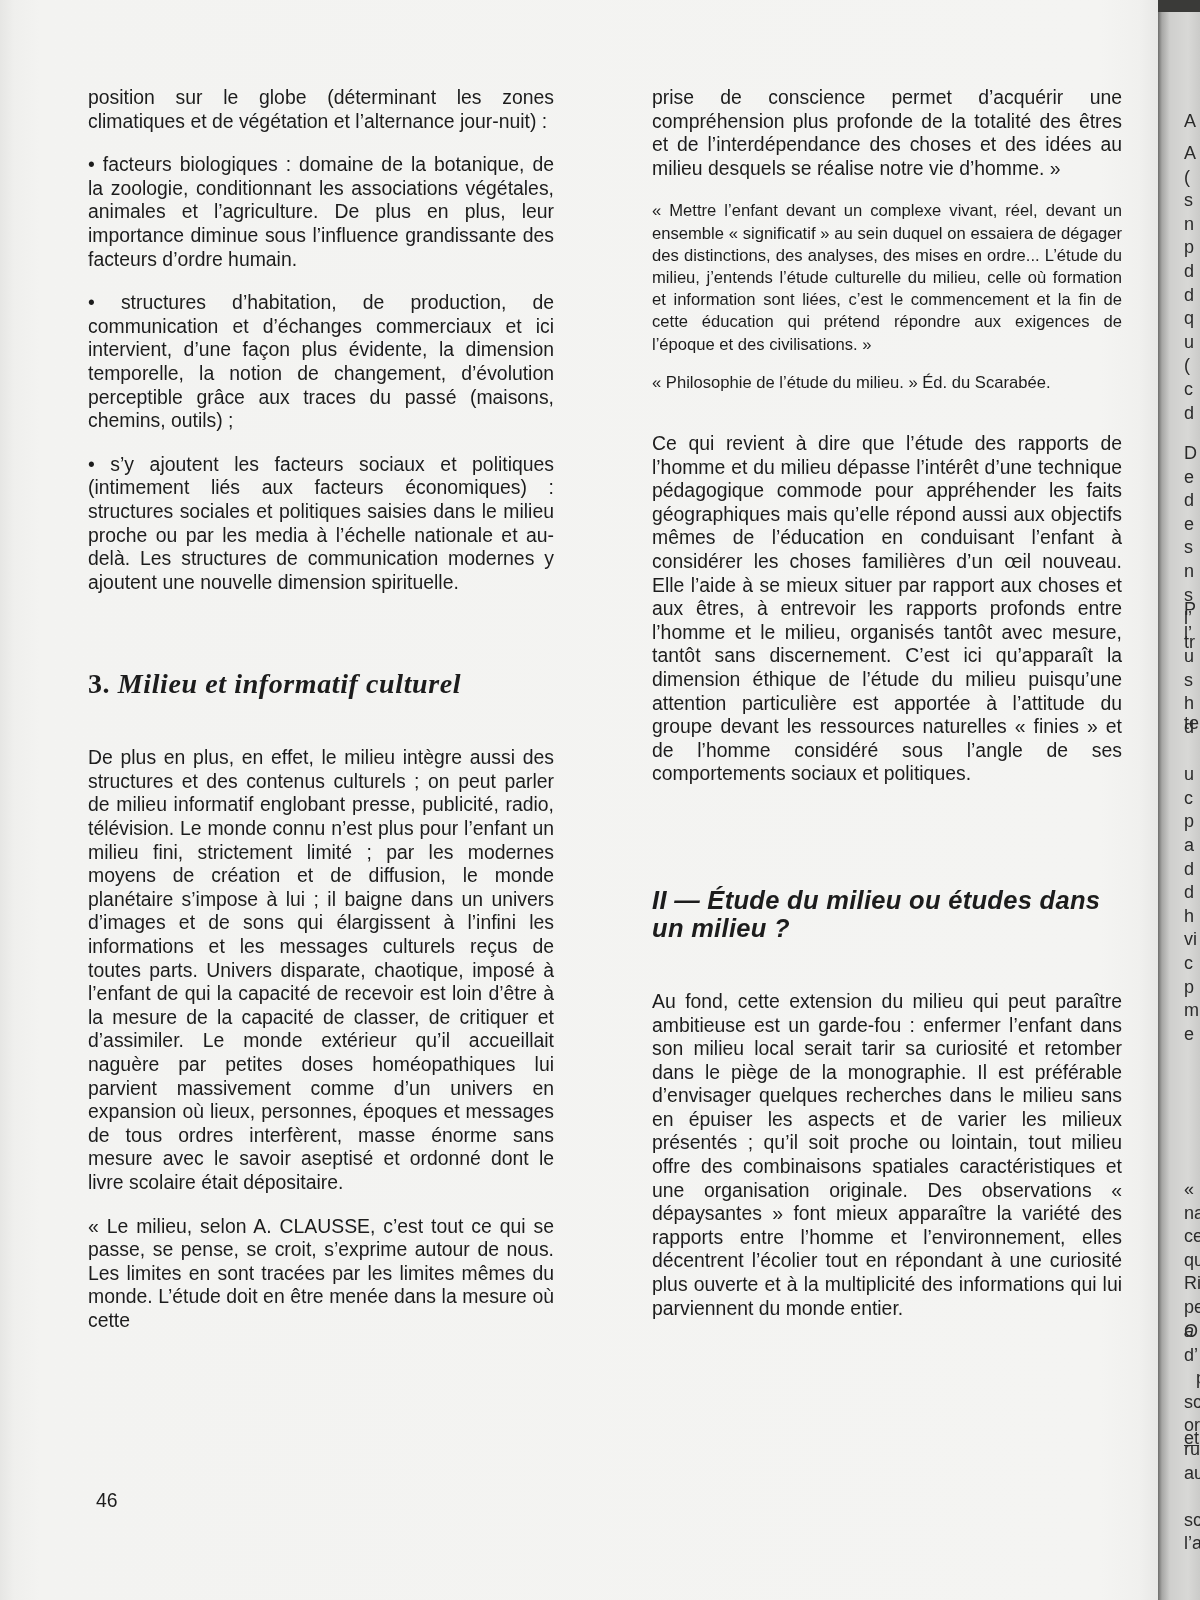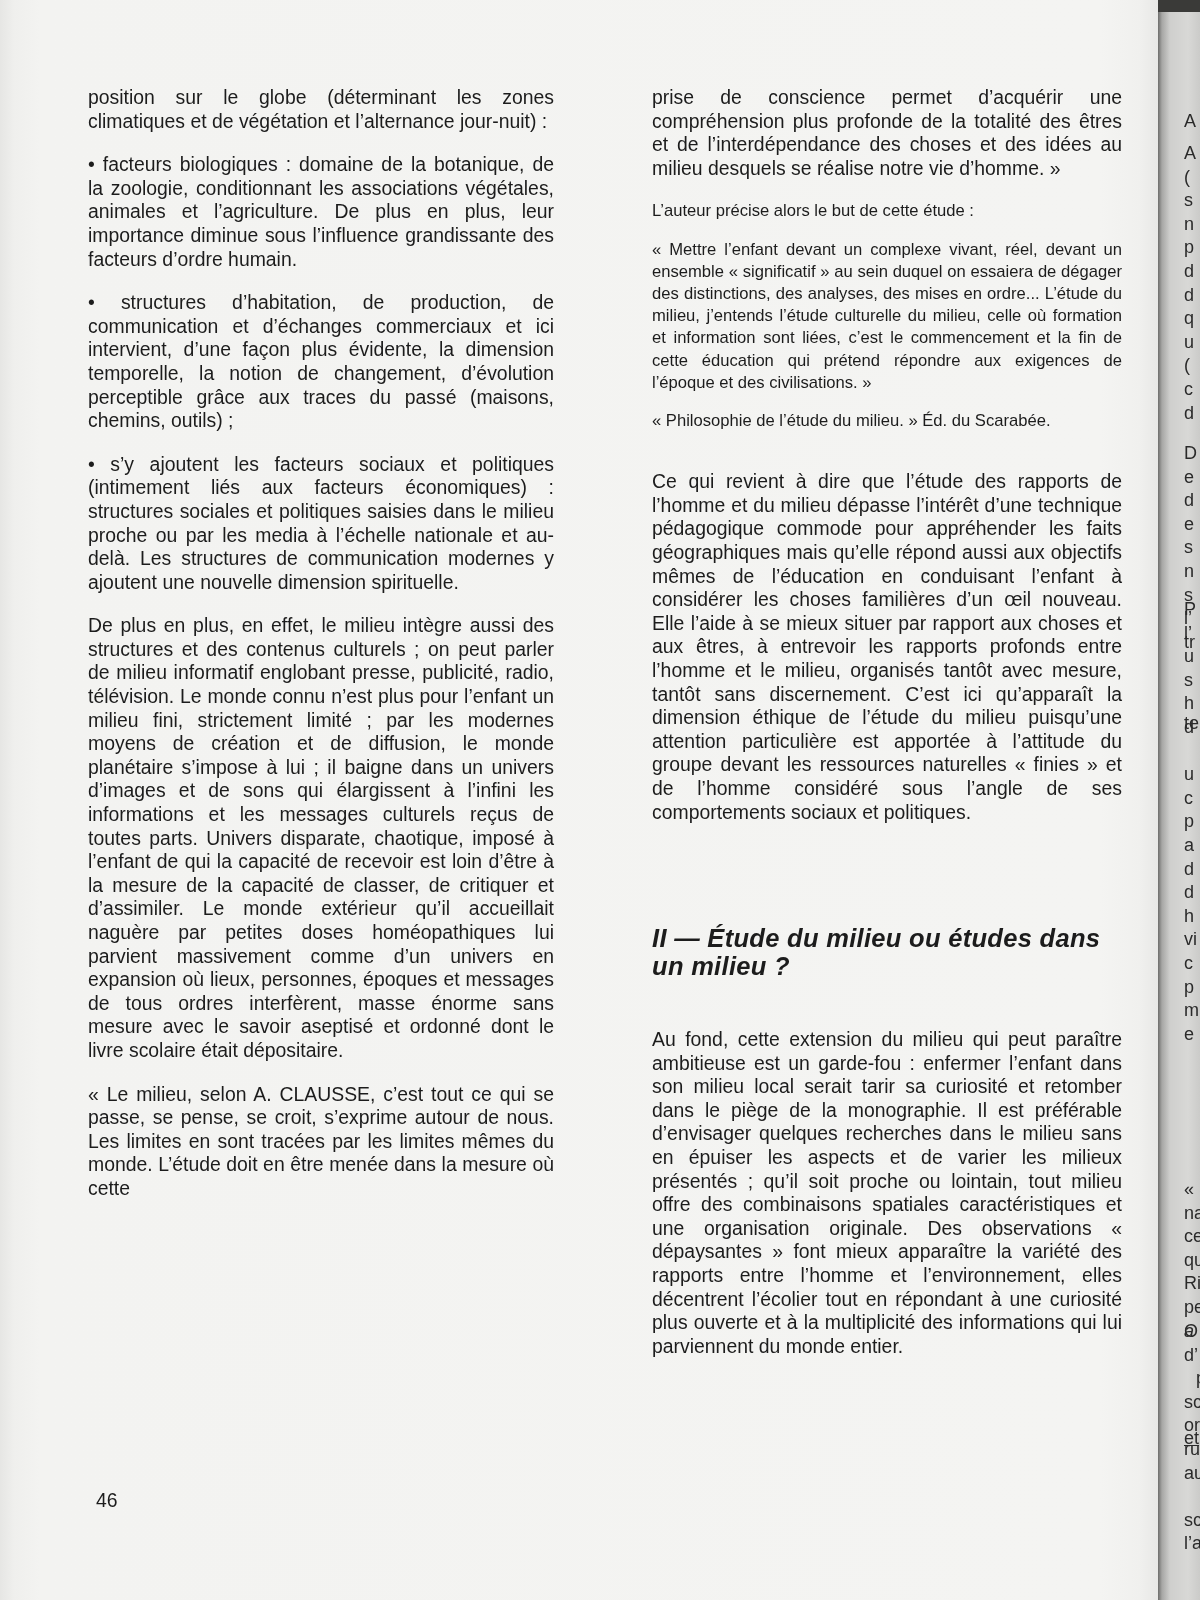--- a/index.html
+++ b/index.html
@@ -121,30 +121,30 @@
   <div class="col col-left">
     <p>position sur le globe (déterminant les zones climatiques et de végétation et l’alternance jour-nuit) :</p>
 
 
     <p><span>•</span> <span>facteurs biologiques : domaine de la bota­nique, de la zoologie, conditionnant les associations végétales, animales et l’agri­culture. De plus en plus, leur importance diminue sous l’influence grandissante des facteurs d’ordre humain.</span></p>
 
     <p><span>•</span> <span>structures d’habitation, de production, de communication et d’échanges commerciaux et ici intervient, d’une façon plus évidente, la dimension temporelle, la notion de change­ment, d’évolution perceptible grâce aux traces du passé (maisons, chemins, outils) ;</span></p>
 
     <p><span>•</span> <span>s’y ajoutent les facteurs sociaux et poli­tiques (intimement liés aux facteurs écono­miques) : structures sociales et politiques saisies dans le milieu proche ou par les media à l’échelle nationale et au-delà. Les structures de communication modernes y ajoutent une nouvelle dimension spirituelle.</span></p>
 
+    <h2 class="h-serif"><span class="num">3.</span> <span>Milieu et informatif culturel</span></h2>
 
     <p>De plus en plus, en effet, le milieu intègre aussi des structures et des contenus culturels ; on peut parler de milieu informatif englobant presse, publicité, radio, télévision. Le monde connu n’est plus pour l’enfant un milieu fini, strictement limité ; par les modernes moyens de création et de diffusion, le monde planétaire s’impose à lui ; il baigne dans un univers d’images et de sons qui élargissent à l’infini les informations et les messages culturels reçus de toutes parts. Univers disparate, chao­tique, imposé à l’enfant de qui la capacité de recevoir est loin d’être à la mesure de la capacité de classer, de critiquer et d’assimiler. Le monde extérieur qu’il accueillait naguère par petites doses homéopathiques lui parvient massivement comme d’un univers en expansion où lieux, personnes, époques et messages de tous ordres interfèrent, masse énorme sans mesure avec le savoir aseptisé et ordonné dont le livre scolaire était dépositaire.</p>
 
     <p>« Le milieu, selon A. CLAUSSE, c’est tout ce qui se passe, se pense, se croit, s’exprime autour de nous. Les limites en sont tracées par les limites mêmes du monde. L’étude doit en être menée dans la mesure où cette</p>
   </div>
 
   <div class="col col-right">
     <p>prise de conscience permet d’acquérir une compréhension plus profonde de la totalité des êtres et de l’interdépendance des choses et des idées au milieu desquels se réalise notre vie d’homme. »</p>
 
-    <p class="small">L’auteur précise alors le but de cette étude :</p>
 
     <p class="small">« Mettre l’enfant devant un complexe vivant, réel, devant un ensemble « significatif » au sein duquel on essaiera de dégager des distinctions, des analyses, des mises en ordre... L’étude du milieu, j’entends l’étude culturelle du milieu, celle où formation et information sont liées, c’est le commen­cement et la fin de cette éducation qui prétend répondre aux exigences de l’époque et des civili­sations. »</p>
 
     <p class="small" style="margin-bottom:38px;">« Philosophie de l’étude du milieu. » Éd. du Scarabée.</p>
 
     <p>Ce qui revient à dire que l’étude des rapports de l’homme et du milieu dépasse l’intérêt d’une technique pédagogique commode pour appréhender les faits géographiques mais qu’elle répond aussi aux objectifs mêmes de l’éducation en conduisant l’enfant à considérer les choses familières d’un œil nouveau. Elle l’aide à se mieux situer par rapport aux choses et aux êtres, à entrevoir les rapports profonds entre l’homme et le milieu, organisés tantôt avec mesure, tantôt sans discernement. C’est ici qu’apparaît la dimension éthique de l’étude du milieu puisqu’une attention particulière est apportée à l’attitude du groupe devant les ressources naturelles « finies » et de l’homme considéré sous l’angle de ses comportements sociaux et politiques.</p>
 
     <h2 class="h-bold">II — Étude du milieu ou études dans un milieu ?</h2>
 
     <p>Au fond, cette extension du milieu qui peut paraître ambitieuse est un garde-fou : enfermer l’enfant dans son milieu local serait tarir sa curiosité et retomber dans le piège de la monographie. Il est préférable d’envisager quelques recherches dans le milieu sans en épuiser les aspects et de varier les milieux présentés ; qu’il soit proche ou lointain, tout milieu offre des combinaisons spatiales carac­téristiques et une organisation originale. Des observations « dépaysantes » font mieux apparaître la variété des rapports entre l’homme et l’environnement, elles décentrent l’écolier tout en répondant à une curiosité plus ouverte et à la multiplicité des informations qui lui parviennent du monde entier.</p>

